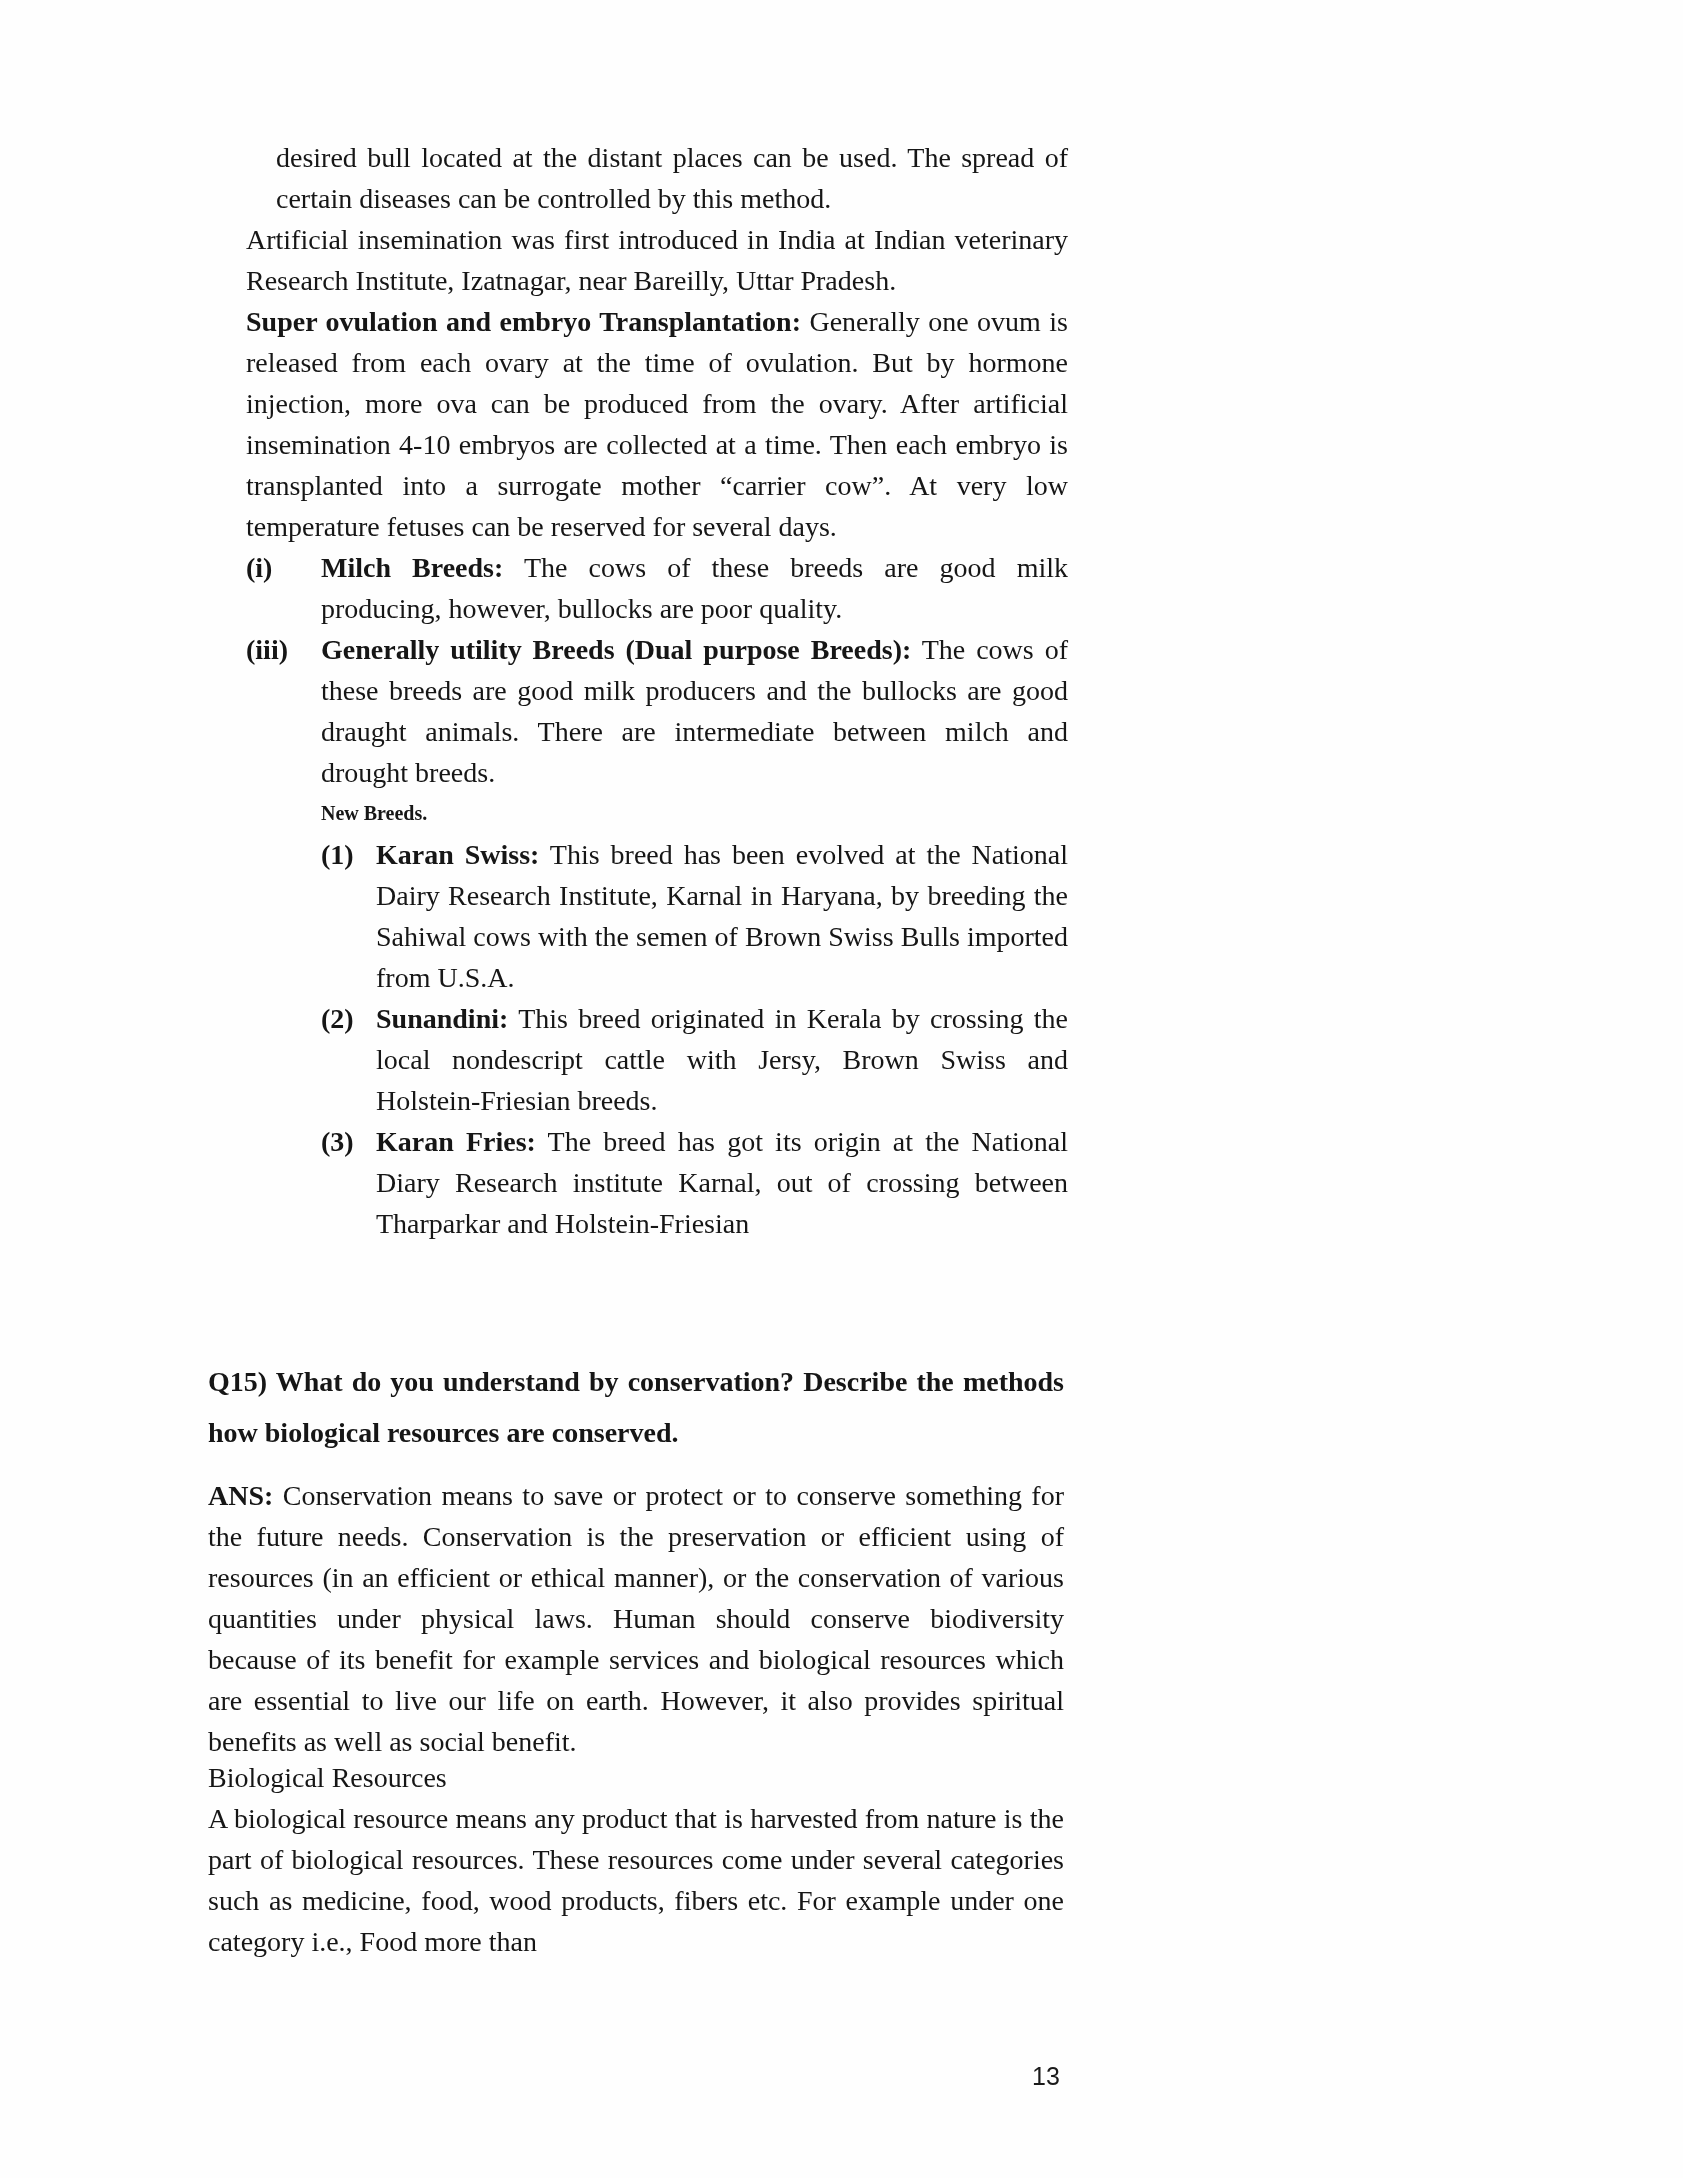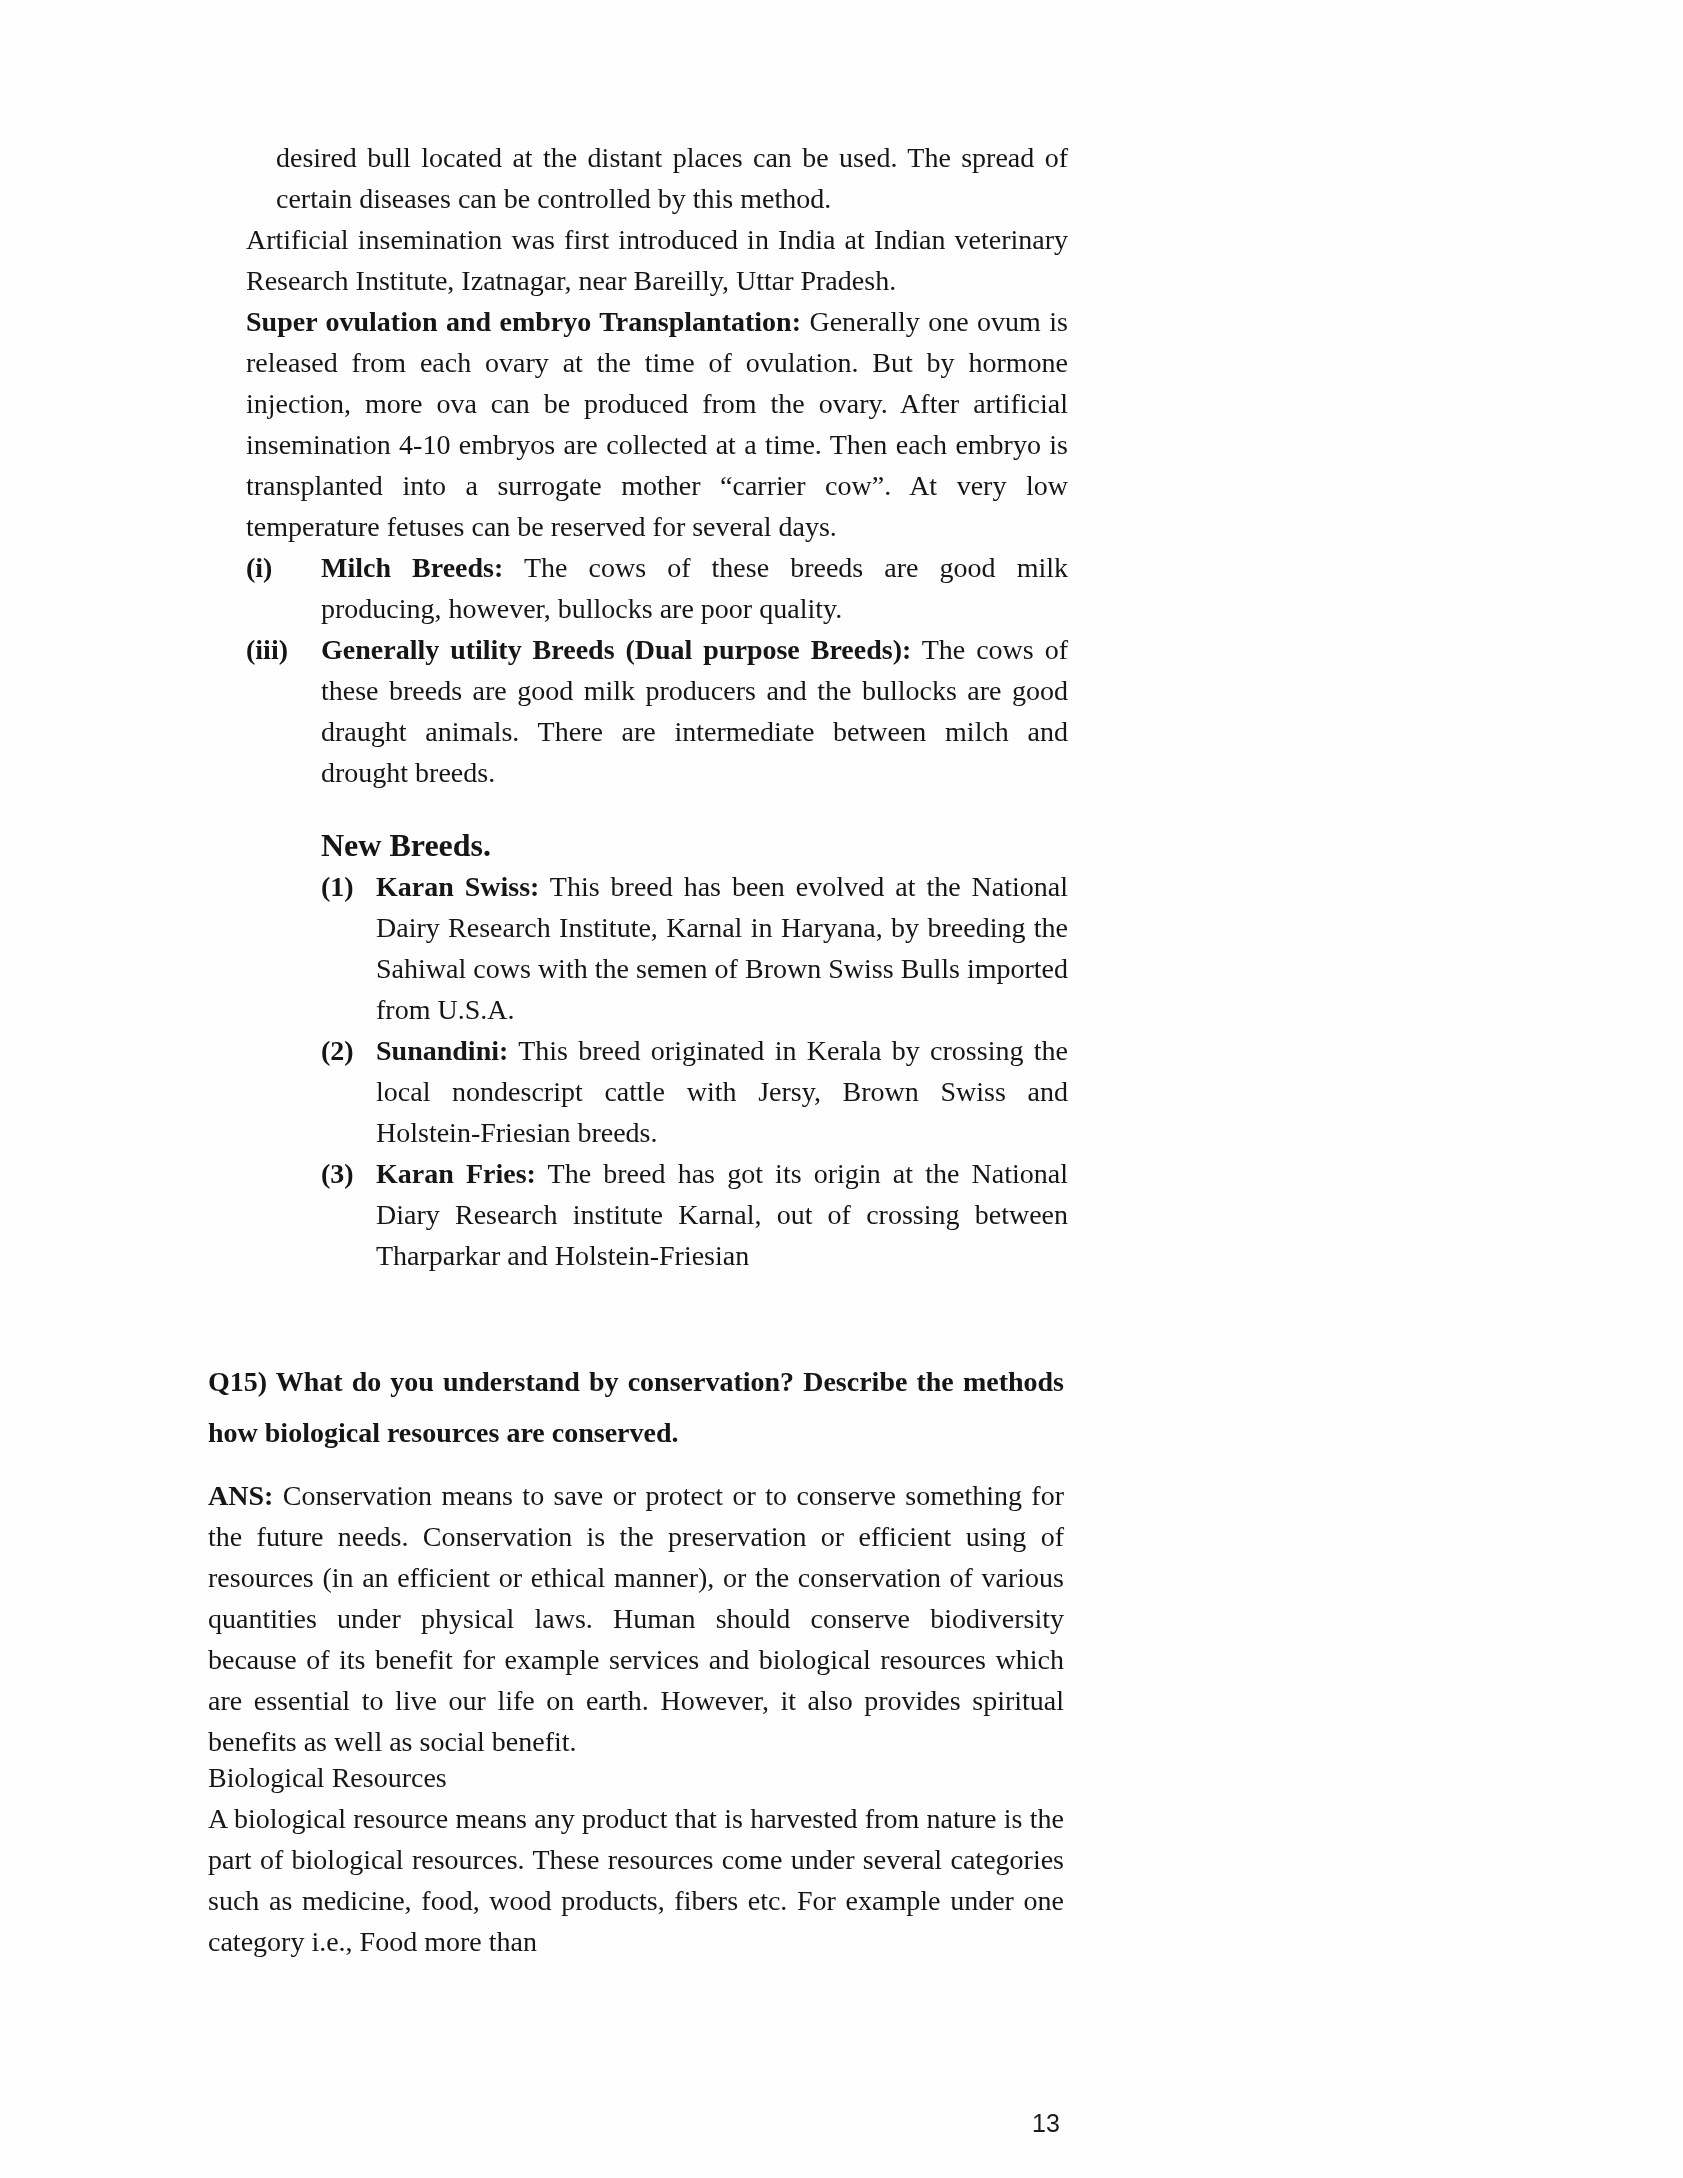--- a/index.html
+++ b/index.html
@@ -67,24 +67,23 @@
     top: 0;
     font-weight: bold;
     font-size: 28px;
   }
 
   
   .sub-block {
     margin-left: 75px;
   }
   .subhead {
-    font-size: 32px;
-    line-height: 41px;
-    font-weight: bold;
-    margin-top: 32px;
+    font-size: 20px;
+    line-height: 41px;
+    font-weight: bold;
   }
 
   .num-list {
     margin: 0;
     padding: 0;
     list-style: none;
   }
   .num-item {
     position: relative;
     padding-left: 55px;
@@ -138,21 +137,20 @@
   }
 
   .page-number {
     position: absolute;
     left: 1032px;
     top: 2061px;
     font-size: 25px;
     line-height: 30px;
     font-family: "Liberation Sans", sans-serif;
     color: #1a1a1a;
-    margin-top: 47px;
   }
 </style>
 </head>
 <body>
 
 <div class="page">
 
   <div class="content">
 
     <p class="para first-block">desired bull located at the distant places can be used. The spread of certain diseases can be controlled by this method.</p>

